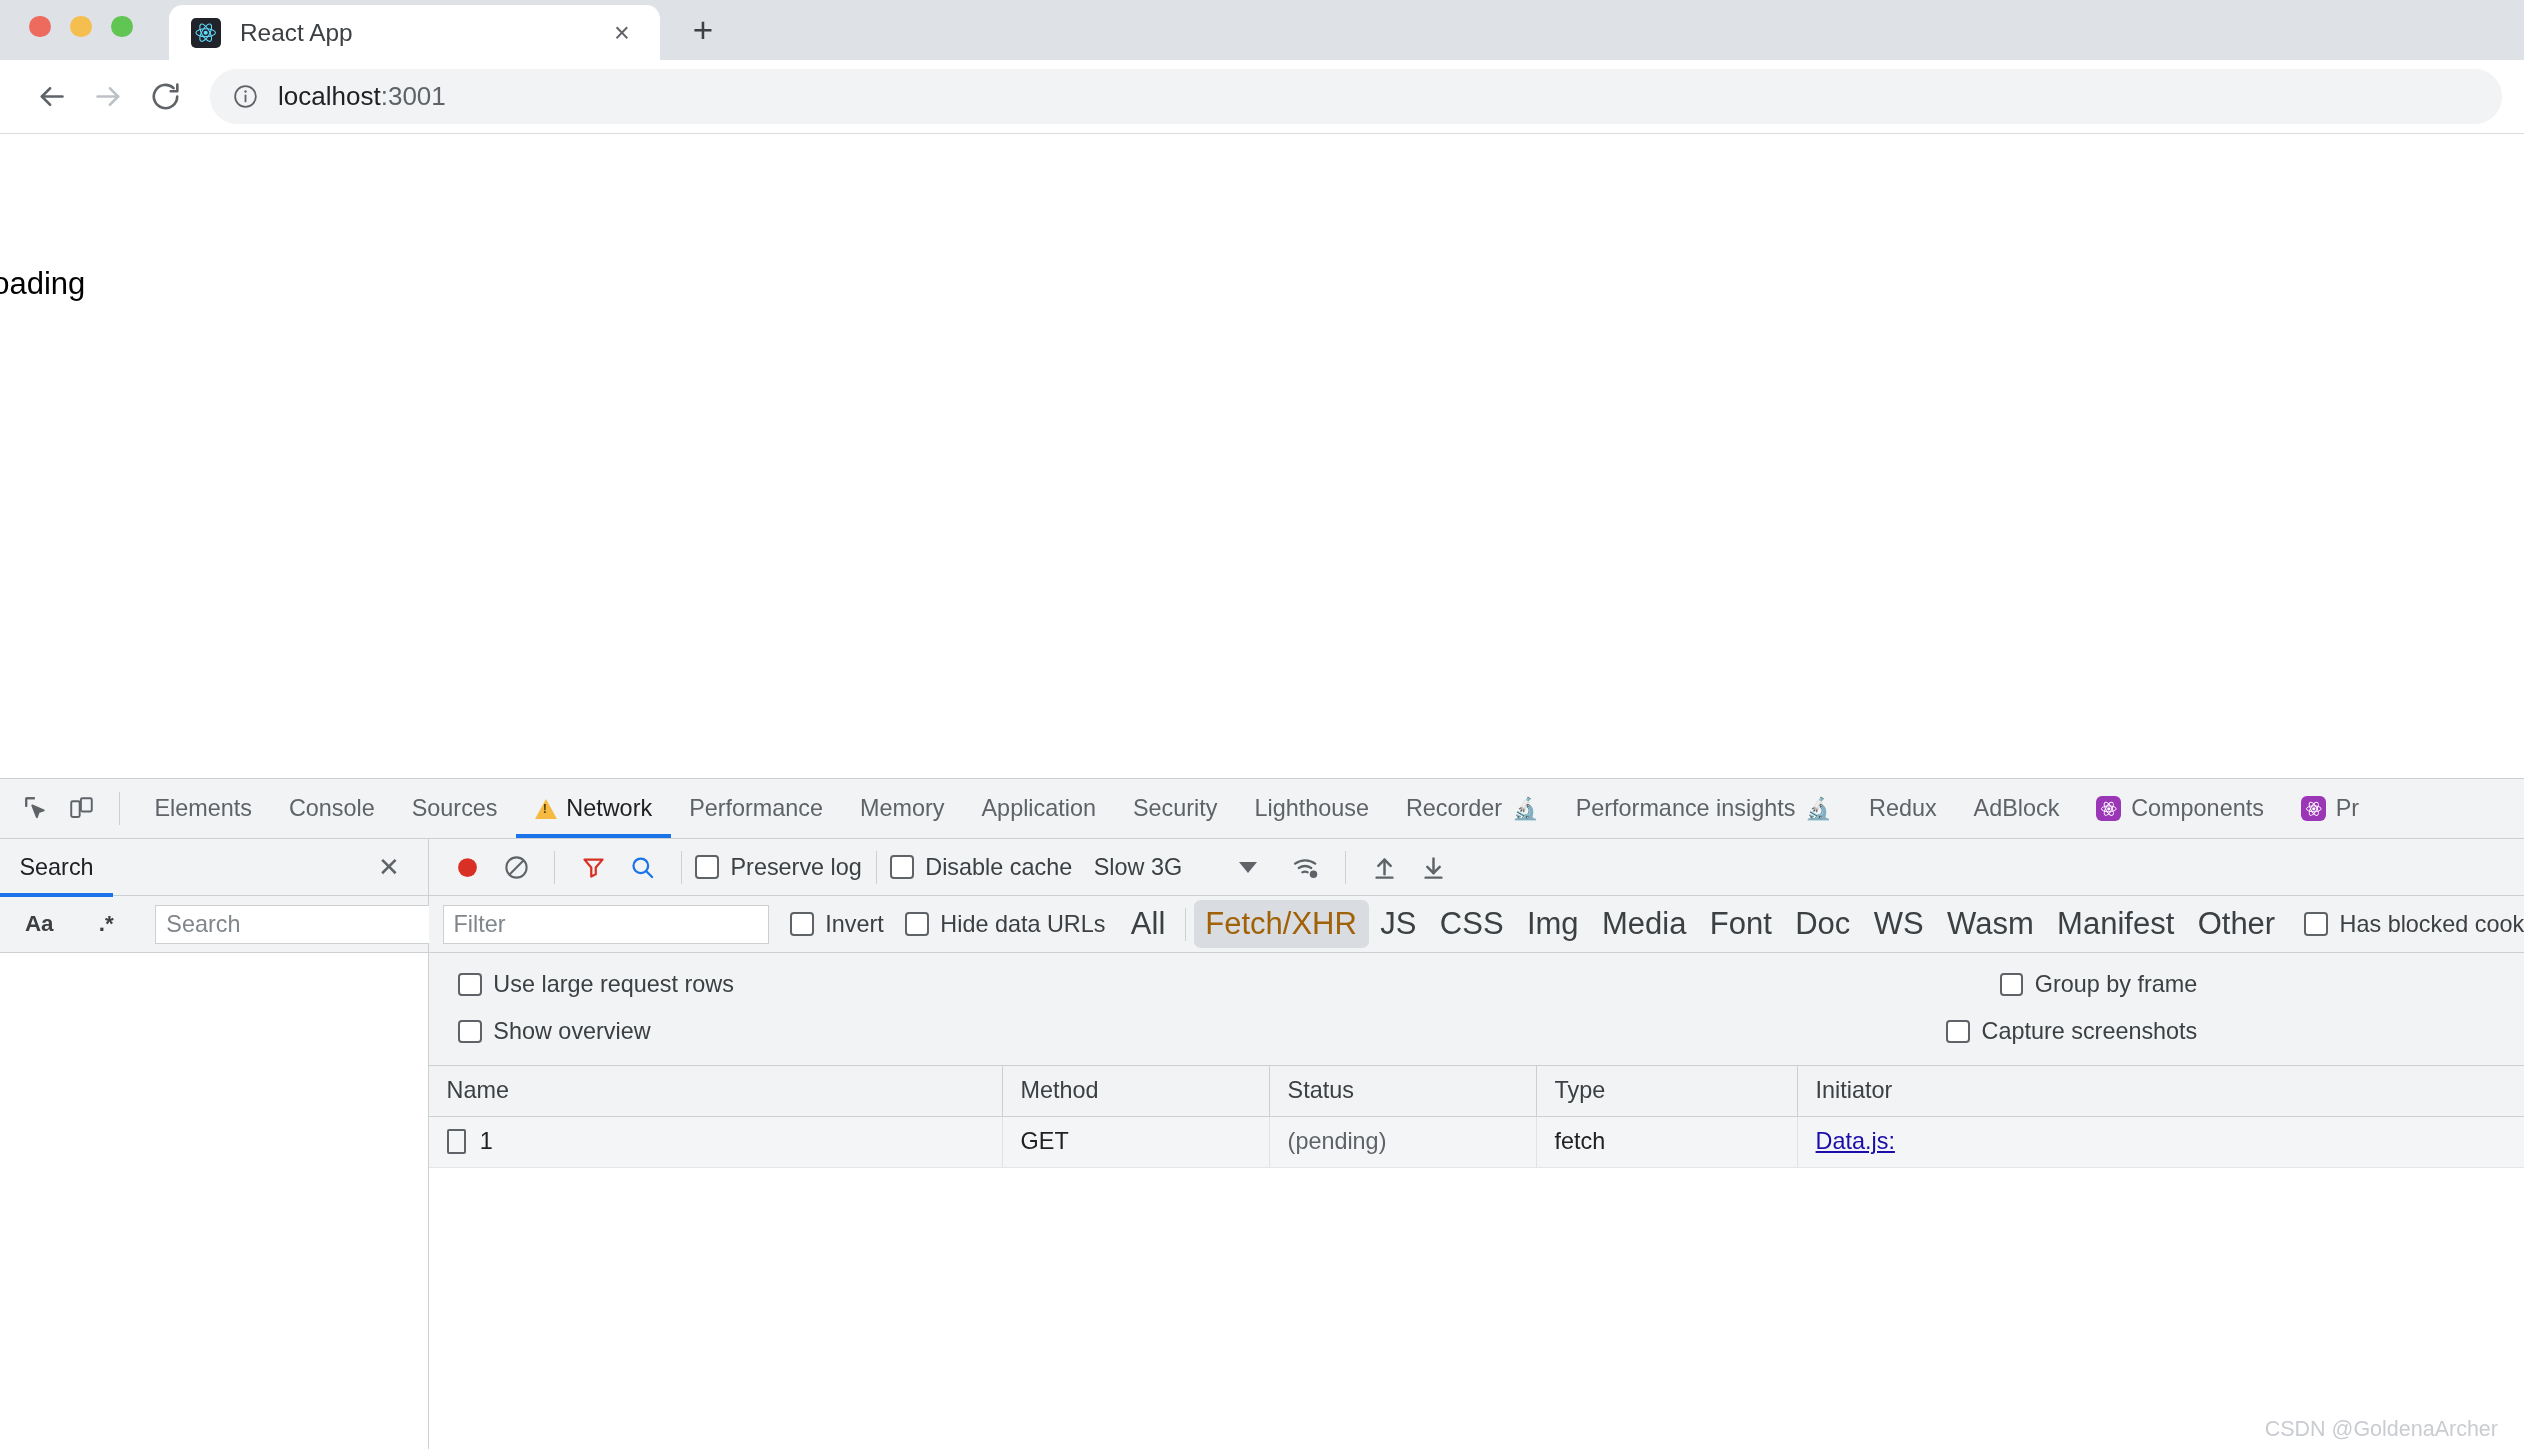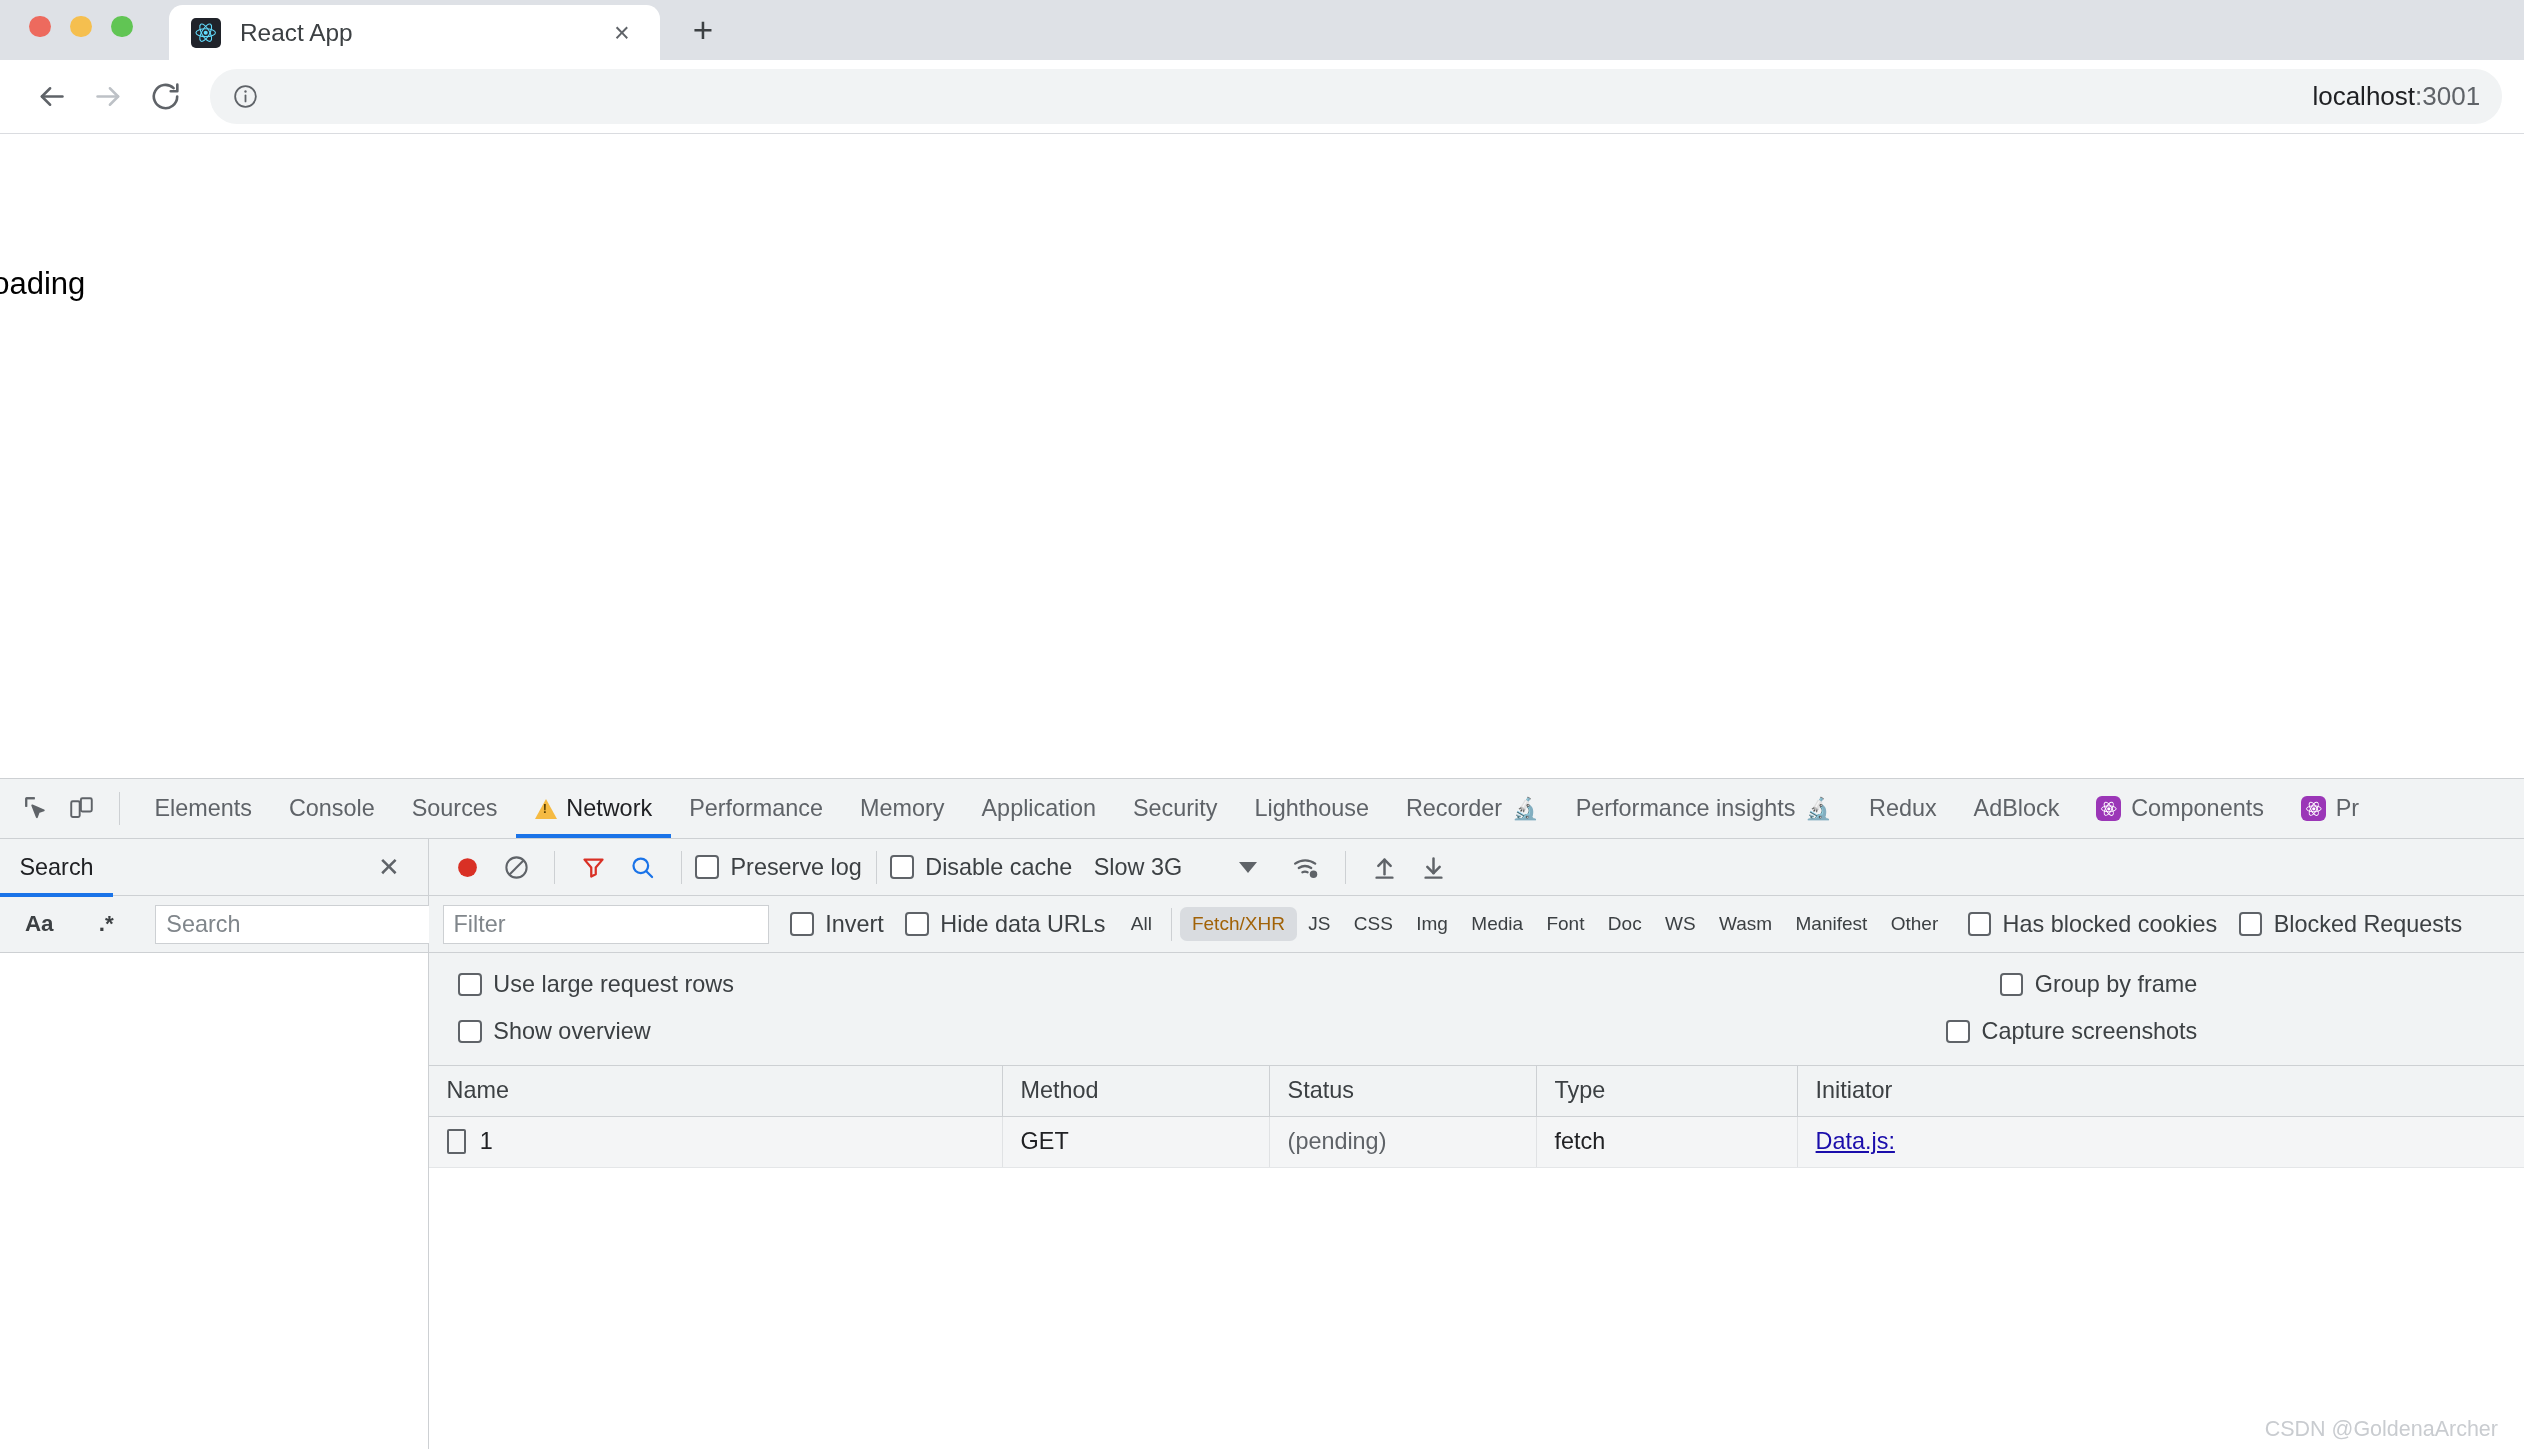--- a/index.html
+++ b/index.html
@@ -86,21 +86,20 @@
   }
   .nav-btn.disabled { color: #bdc1c6; }
   .omnibox {
     flex: 1 1 auto;
     margin-left: 15.6px;
     height: 55px;
     background: #f1f3f4;
     border-radius: 27px;
     display: flex; align-items: center;
     padding: 0 21.5px;
-    justify-content: space-between;
   }
   .omnibox-icon {
     width: 29px; height: 29px; flex: 0 0 auto;
     display: flex; align-items: center; justify-content: center;
     color: #5f6368;
   }
   .omnibox-url {
     margin-left: 17.6px;
     font-size: 26px;
     color: #202124;
@@ -328,21 +327,21 @@
     background: #ffffff;
     border: 1px solid #cdd0d3;
     padding: 0 9.8px;
     font-size: 23.4px; color: #14532d;
     font-family: "Liberation Sans", sans-serif;
     outline: none;
     flex: 0 0 auto;
   }
   .nw-filter-input::placeholder { color: #80868b; }
   .type-chip {
-    font-size: 19px; color: #3c4043;
+    font-size: 31px; color: #3c4043;
     padding: 5.9px 11.7px;
     border-radius: 6.8px;
     flex: 0 0 auto;
   }
   .type-chip.selected { background: #d9dce0; color: #a16207; }
 
   .nw-optionsbar {
     background: #f1f3f4;
     border-bottom: 1px solid #cdd0d3;
     flex: 0 0 auto;

